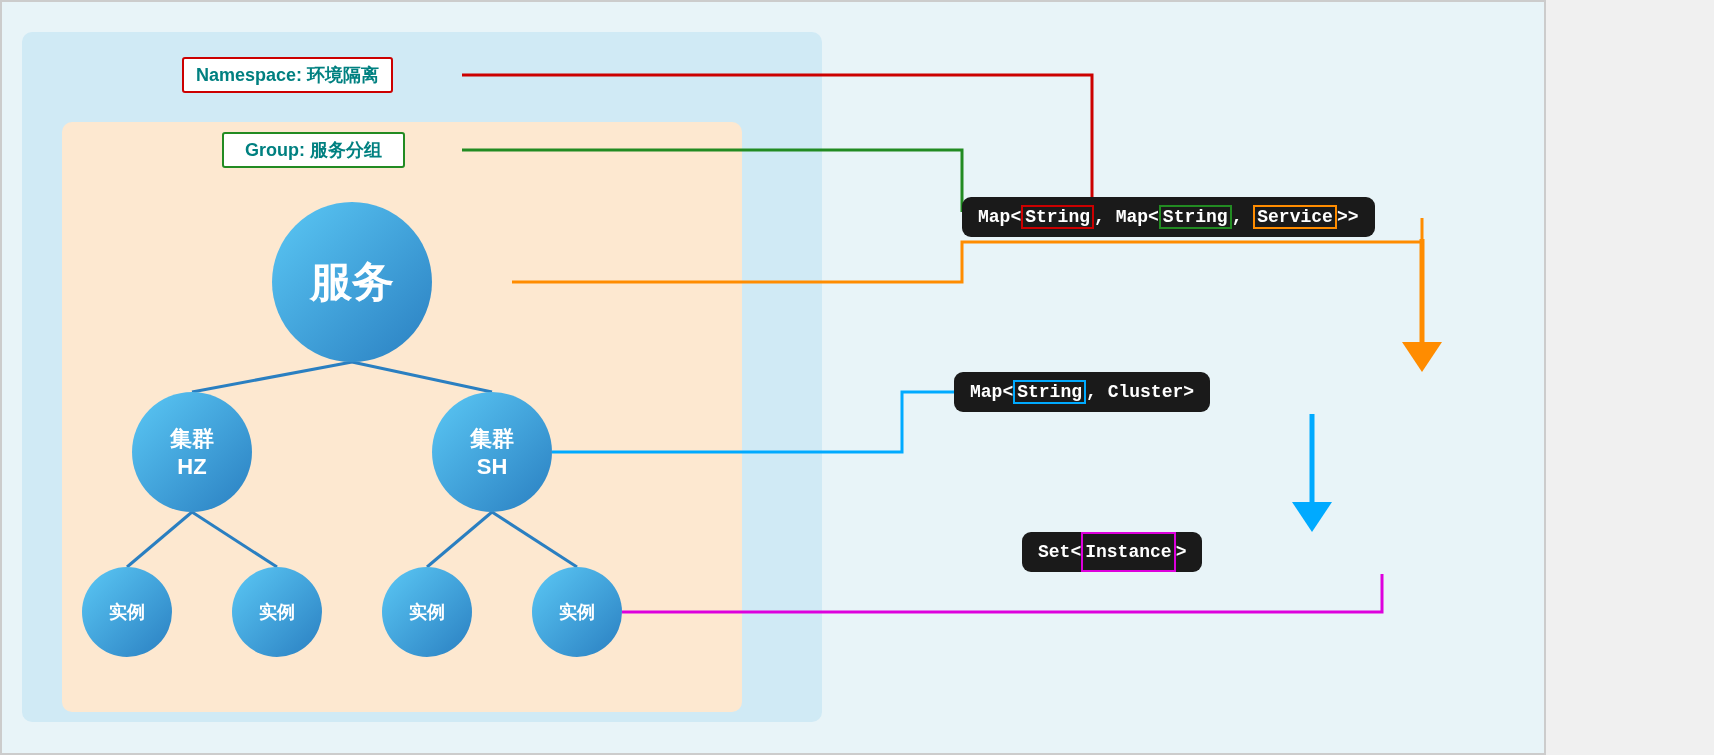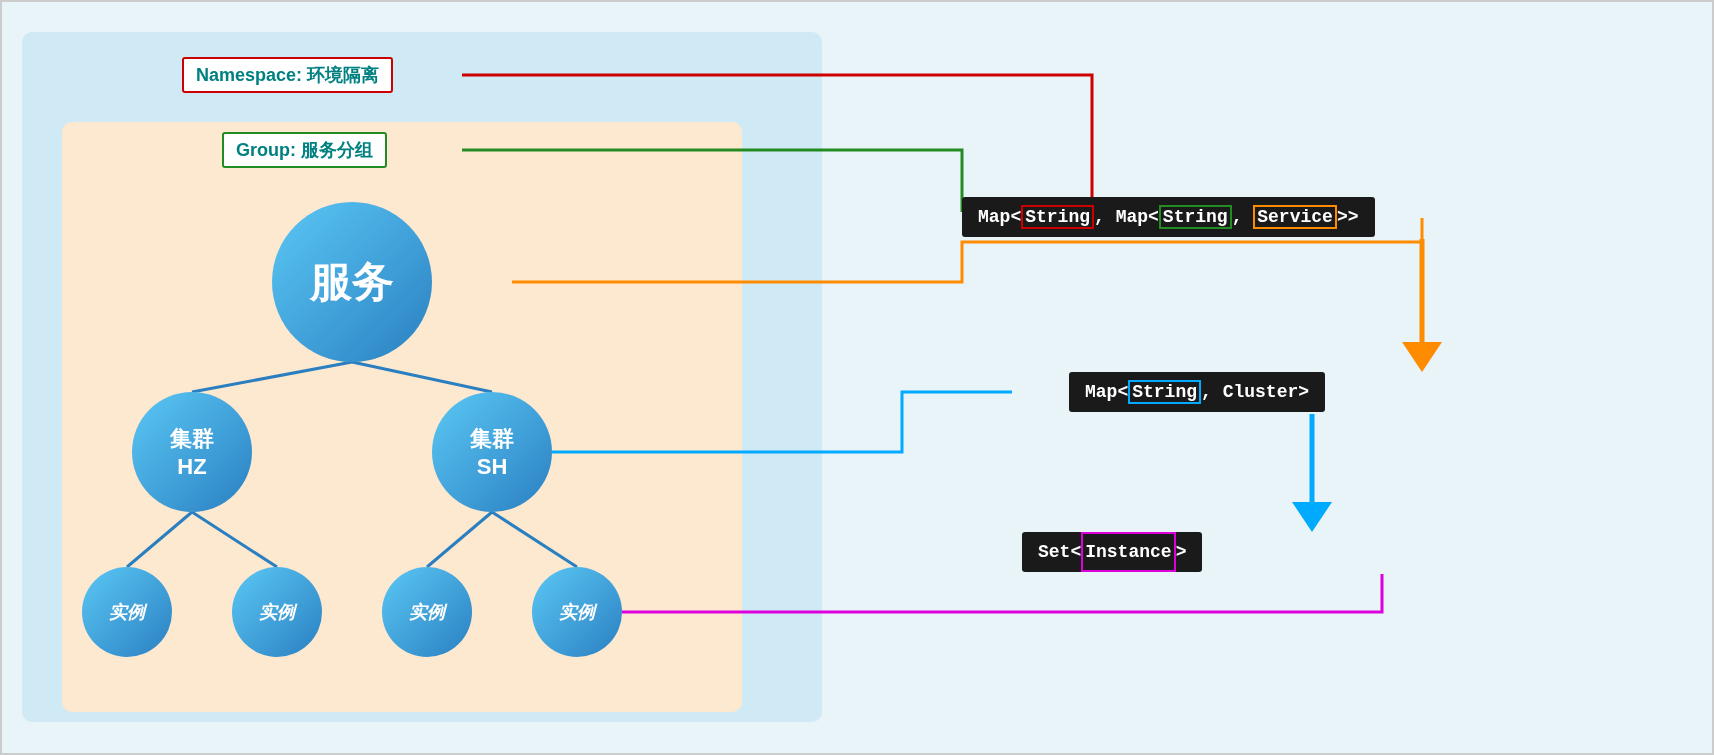--- a/index.html
+++ b/index.html
@@ -6,21 +6,21 @@
     body {
       background: #f0f0f0;
       width: 1714px;
       height: 755px;
       overflow: hidden;
       font-family: 'Arial', sans-serif;
       position: relative;
     }
 
     .main-container {
-      width: 1714px;
+      width: 1546px;
       height: 755px;
       background: #e8f4f8;
       position: relative;
       border: 2px solid #ccc;
     }
 
     
     .outer-bg {
       position: absolute;
       left: 20px;
@@ -58,21 +58,21 @@
     }
 
     
     .group-box {
       position: absolute;
       left: 220px;
       top: 130px;
       border: 2px solid #228B22;
       color: #008080;
       background: white;
-      padding: 4px 12px;
+      padding: 4px 21px;
       font-size: 18px;
       font-weight: bold;
       border-radius: 3px;
       white-space: nowrap;
     }
 
     
     .circle {
       position: absolute;
       border-radius: 50%;
@@ -95,21 +95,20 @@
       width: 120px;
       height: 120px;
       font-size: 22px;
       text-align: center;
     }
 
     .circle-small {
       width: 90px;
       height: 90px;
       font-size: 18px;
-      font-style: italic;
     }
 
     
     .node-service {
       left: 270px;
       top: 200px;
     }
 
     
     .node-hz {
@@ -130,27 +129,27 @@
     .node-inst4 { left: 530px; top: 565px; }
 
     
     .code-box {
       position: absolute;
       background: #1a1a1a;
       color: white;
       font-family: 'Courier New', monospace;
       font-size: 18px;
       padding: 10px 16px;
-      border-radius: 3px;
+      border-radius: 9px;
       white-space: nowrap;
       font-weight: bold;
     }
 
     .code-box-map1 { left: 960px; top: 195px; }
-    .code-box-map2 { left: 1067px; top: 370px; }
+    .code-box-map2 { left: 952px; top: 370px; }
     .code-box-set  { left: 1020px; top: 530px; }
 
     
     .hl-red    { border: 2px solid #cc0000; color: white; padding: 0 2px; }
     .hl-green  { border: 2px solid #228B22; color: white; padding: 0 2px; }
     .hl-orange { border: 2px solid #ff8c00; color: white; padding: 0 2px; }
     .hl-blue   { border: 2px solid #00aaff; color: white; padding: 0 2px; }
     .hl-magenta{ border: 2px solid #dd00dd; color: white; padding: 8px 2px; }
 
     

